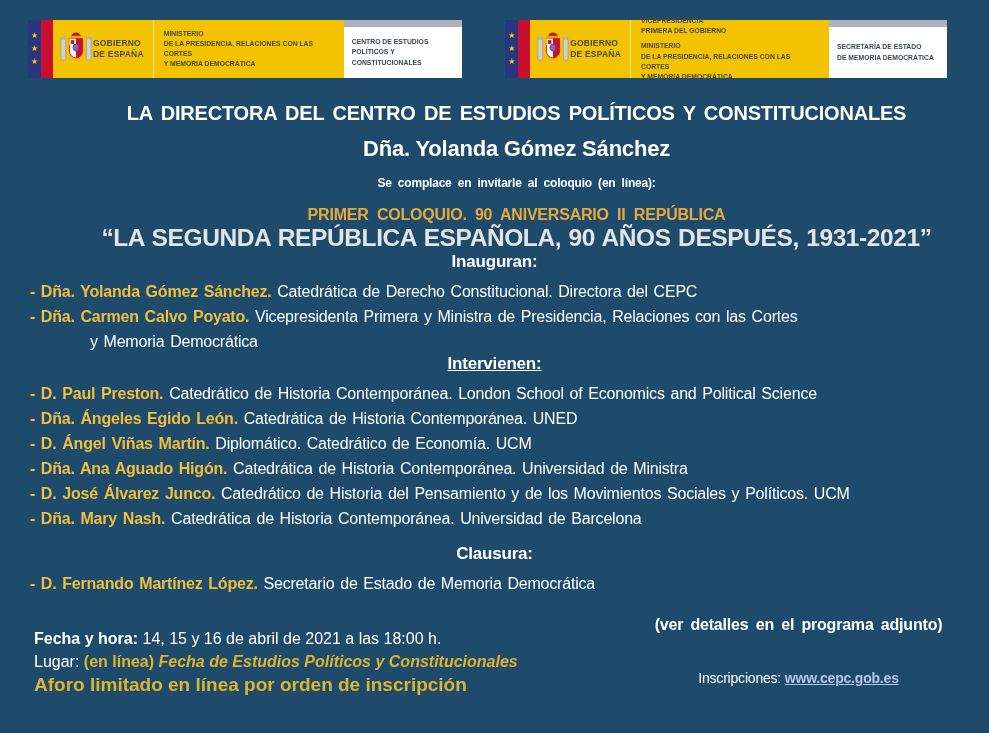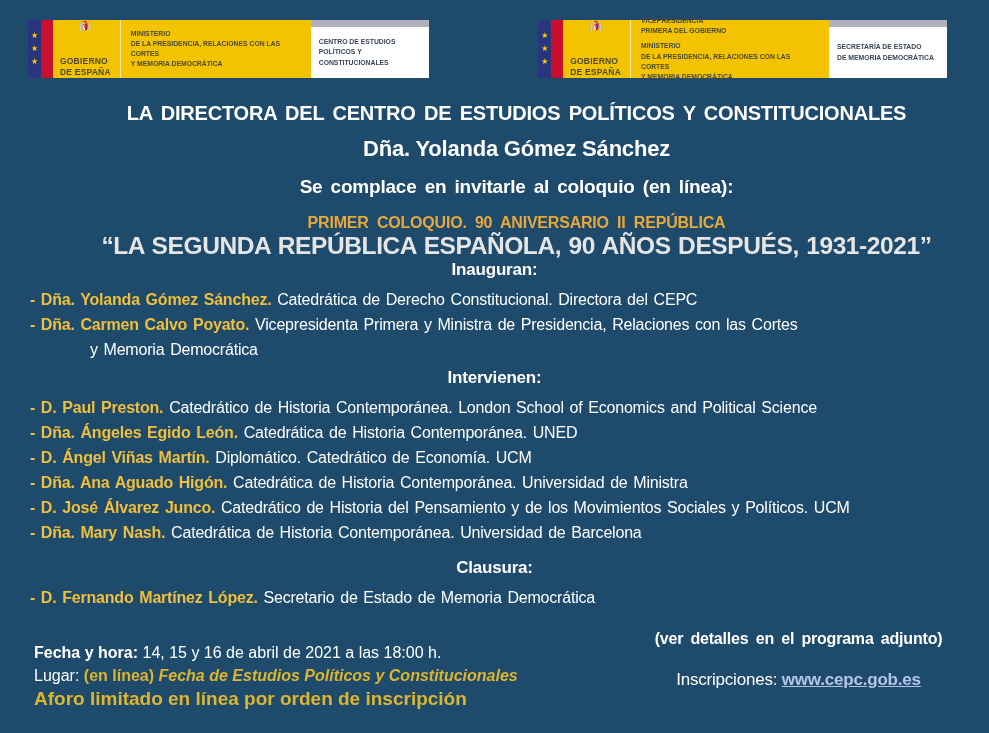--- a/index.html
+++ b/index.html
@@ -12,60 +12,60 @@
     overflow:hidden;
     letter-spacing:-0.2px;
   }
   
   .logos{display:flex;justify-content:space-between;padding:20px 42px 0 28px;}
   .govlogo{display:flex;height:58px;}
   .eu-strip{width:13px;background:#2A3580;display:flex;flex-direction:column;justify-content:center;align-items:center;gap:5px;}
   .eu-strip span{color:#FFCC00;font-size:8px;line-height:8px;}
   .red-strip{width:12px;background:#C8102E;}
   .yellow{background:#F3C300;display:flex;align-items:stretch;}
-  .coat-sec{display:flex;align-items:center;gap:22px;padding:0 9px 0 7px;flex-direction:column;}
+  .coat-sec{display:flex;align-items:center;gap:1px;padding:0 9px 0 7px;}
   .gob-text{font-size:8.5px;font-weight:bold;color:#4A4A3B;line-height:1.3;letter-spacing:.2px;white-space:nowrap;}
   .y-divider{width:1px;background:rgba(255,255,255,.65);}
   .ministry{display:flex;flex-direction:column;justify-content:center;padding:0 10px;font-size:6.8px;font-weight:600;color:#4A4A3B;line-height:1.5;letter-spacing:0;}
   .ministry .grp{margin:0;}
   .ministry .grp + .grp{margin-top:5px;}
   .whitebox{background:#FFFFFF;width:118px;display:flex;flex-direction:column;}
   .graybar{height:7px;background:#B1B1BB;}
   .unit{flex:1;display:flex;flex-direction:column;justify-content:center;padding:0 8px;font-size:6.8px;font-weight:600;color:#3A4656;line-height:1.5;letter-spacing:0;}
   .lw-min{width:190px;box-sizing:border-box;}
   .rw-min{width:198px;box-sizing:border-box;}
   
   .center{text-align:center;padding-left:44px;}
   .h1{font-size:20px;font-weight:bold;margin-top:24px;word-spacing:3px;}
   .h2{font-size:22px;font-weight:bold;margin-top:11px;}
-  .invite{font-size:19px;font-weight:bold;margin-top:14px;word-spacing:3px;}
+  .invite{font-size:12px;font-weight:bold;margin-top:14px;word-spacing:3px;}
   .t1{font-size:16px;font-weight:bold;margin-top:16px;color:#E8A93C;word-spacing:4px;}
   .t2{font-size:24.5px;font-weight:bold;margin-top:0;color:#e5e5e5;letter-spacing:-0.4px;word-spacing:1px;}
   .sec-h{font-size:17px;font-weight:bold;text-align:center;}
   .sec-h.inauguran{}
-  .sec-h.intervienen{margin-top:6px;}
+  .sec-h.intervienen{margin-top:0;text-decoration:underline;}
   .sec-h.clausura{margin-top:13px;}
   
   .items{margin:7px 8px 0 30px;}
   .item{font-size:16px;line-height:25px;word-spacing:1.5px;color:#FFFFFF;}
   .item .name{color:#EFBF3D;font-weight:bold;}
   .item .cont-line{padding-left:60px;}
   
   .footer{display:flex;margin-top:20px;padding:0 18px 0 34px;}
   .f-left{flex:1;padding-top:14px;}
   .f-right{width:345px;text-align:center;padding-top:0;}
   .fecha{font-size:16px;letter-spacing:0;}
   .fecha .lbl{font-weight:bold;}
   .lugar{font-size:16px;margin-top:5px;letter-spacing:0;}
   .lugar .lbl{font-weight:normal;}
   .lugar .online{color:#DDB52F;font-weight:bold;}
   .lugar .venue{color:#DDB52F;font-style:italic;font-weight:600;}
   .aforo{font-size:19px;font-weight:bold;color:#DDB52F;margin-top:3px;letter-spacing:0;}
   .ver{font-size:16px;font-weight:bold;word-spacing:3px;}
-  .insc{font-size:17px;margin-top:22px;}
+  .insc{font-size:14px;margin-top:36px;}
   .insc a{color:#B4C6E7;font-weight:bold;text-decoration:underline;}
 </style>
 </head>
 <body>
 
 <div class="page">
 
   <div class="logos">
 
     <div class="govlogo">

